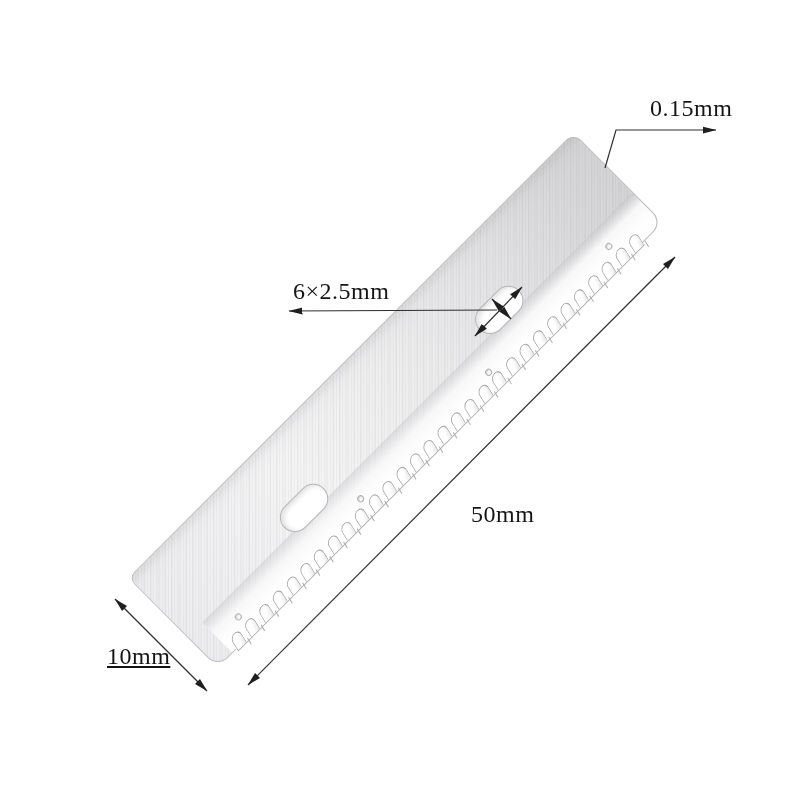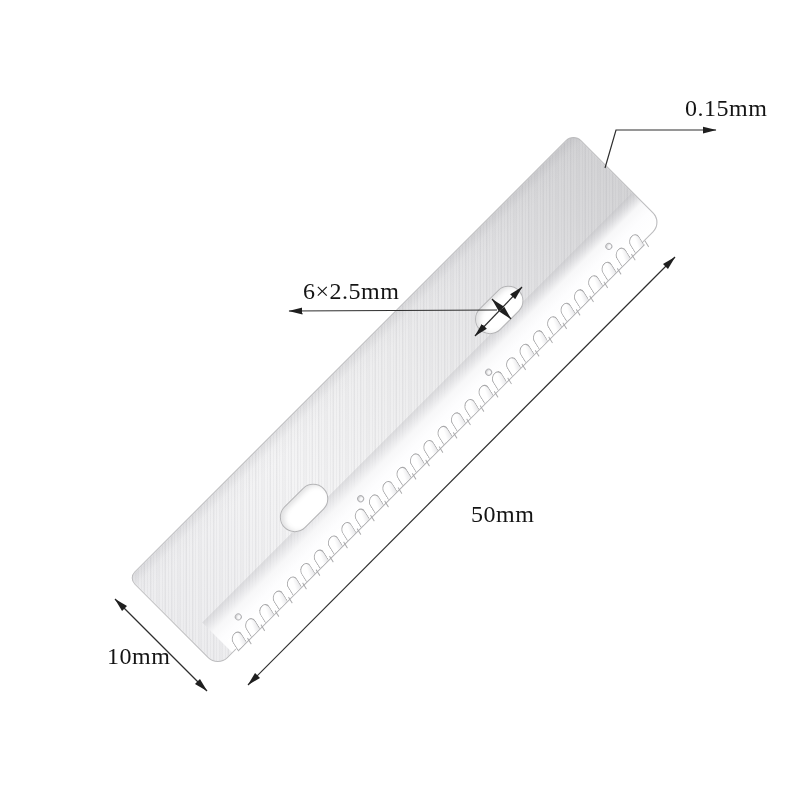--- a/index.html
+++ b/index.html
@@ -56,24 +56,24 @@
   }
   .tooth::after{
     content:"";position:absolute;right:-4px;bottom:-5px;width:1.3px;height:7px;background:#a9a9ab;
   }
   
   .dims{position:absolute;left:0;top:0;z-index:5;}
   .label{
     position:absolute;z-index:6;color:#141414;font-size:24px;line-height:1.1;
     white-space:nowrap;letter-spacing:0.5px;
   }
-  .label-thickness{left:650px;top:95px;margin-left:35px;}
-  .label-slot{left:303px;top:278px;}
+  .label-thickness{left:650px;top:95px;}
+  .label-slot{left:293px;top:278px;}
   .label-length{left:471px;top:501px;}
-  .label-width{left:107px;top:643px;}
+  .label-width{left:107px;top:643px;text-decoration:underline;}
 </style>
 </head>
 <body>
 
 <div class="stage">
 
   <div class="blade">
     <div class="blade-body">
       <div class="bevel"></div>
       <div class="slot slot-1"></div>

